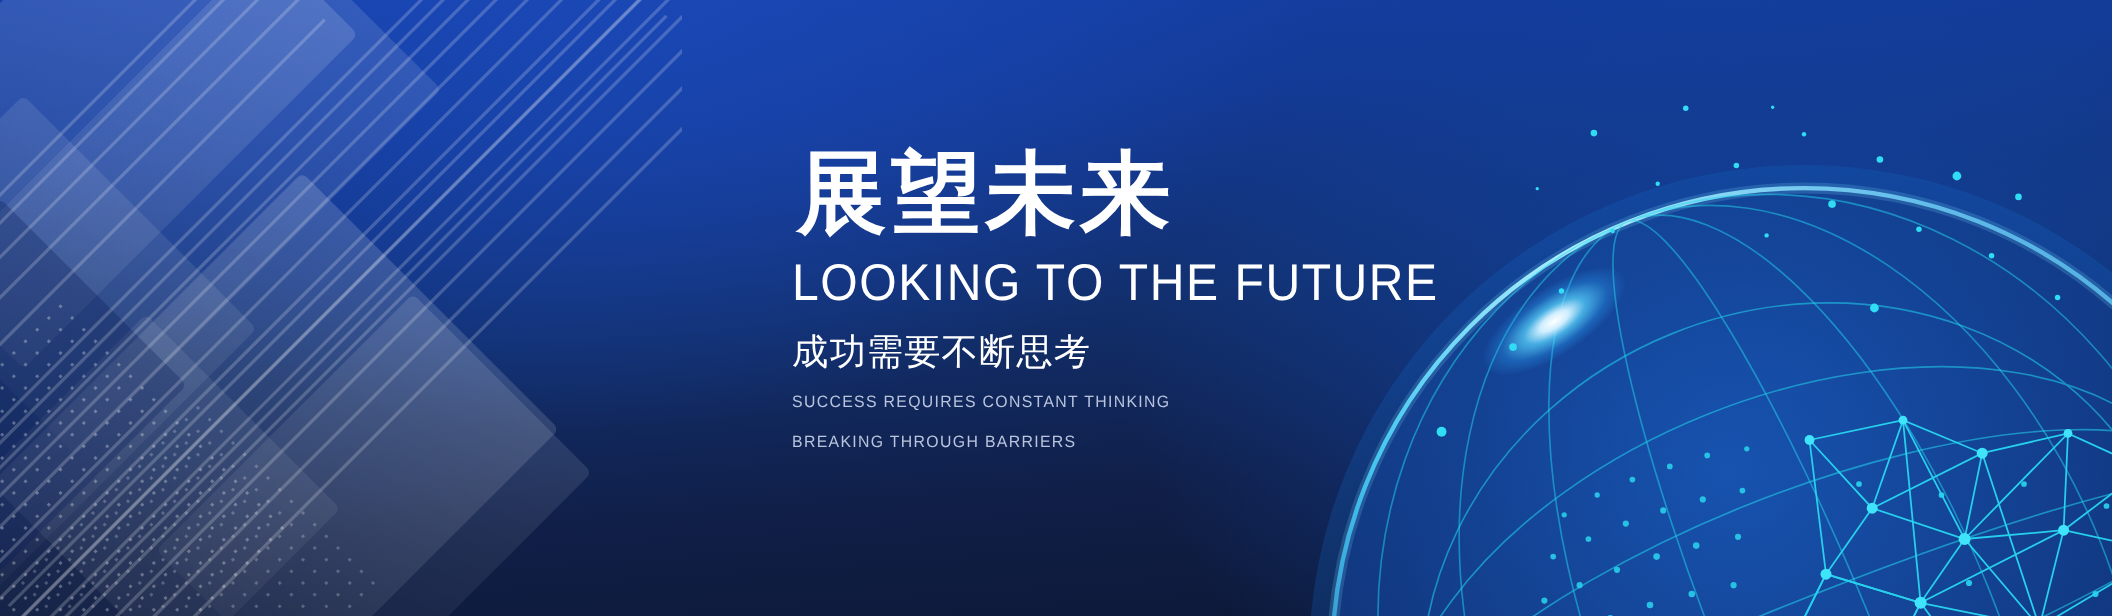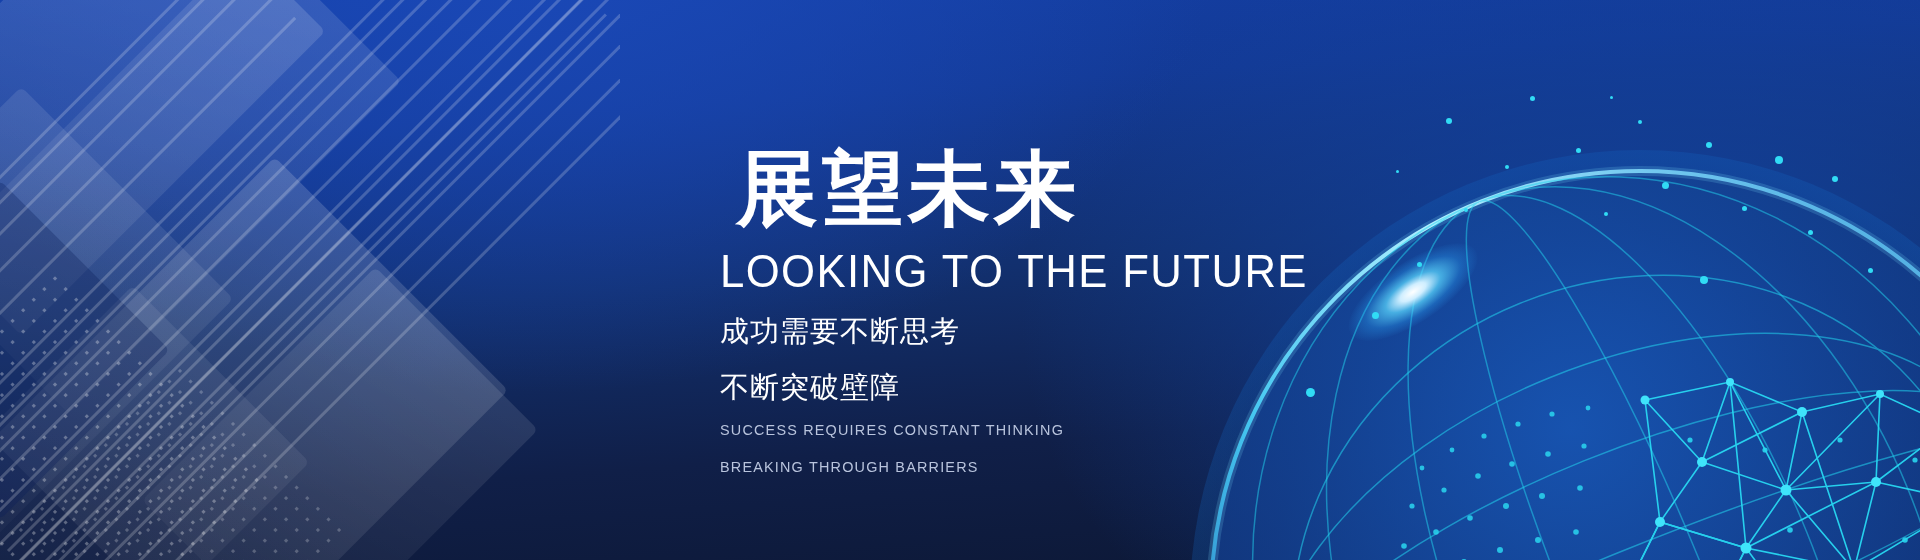--- a/index.html
+++ b/index.html
@@ -94,36 +94,36 @@
     left: 720px;
     top: 132px;
     width: 760px;
   }
   .h-cn {
     font-size: 82px;
     font-weight: 700;
     color: #ffffff;
     letter-spacing: 4px;
     line-height: 1;
-    margin: 16px;
+    margin: 4px;
     font-family: "DejaVu Sans", "Liberation Sans", sans-serif;
   }
   .h-en {
     font-size: 47px;
     font-weight: 300;
     color: #ffffff;
     letter-spacing: 1.5px;
     line-height: 1.05;
     margin: 14px 0 0 0;
     transform: scaleX(0.93);
     transform-origin: left center;
     font-family: "Liberation Sans", sans-serif;
   }
   .sub-cn {
-    font-size: 29px;
+    font-size: 33px;
     font-weight: 500;
     color: #ffffff;
     letter-spacing: 1px;
     line-height: 1.38;
     margin: 16px 0 0 0;
     font-family: "DejaVu Sans", "Liberation Sans", sans-serif;
   }
   .sub-en {
     font-size: 15px;
     font-weight: 400;
@@ -414,19 +414,18 @@
     <div class="particle" style="left:1868px; top:268px; width:5px; height:5px;"></div>
     <div class="particle" style="left:1306px; top:388px; width:9px; height:9px;"></div>
     <div class="particle" style="left:1610px; top:96px;  width:3px; height:3px;"></div>
     <div class="particle" style="left:1396px; top:170px; width:3px; height:3px;"></div>
   </div>
 
   <div class="text-block">
     <div class="h-cn">展望未来</div>
     <div class="h-en">LOOKING TO THE FUTURE</div>
     <div class="sub-cn">成功需要不断思考</div>
-    <div class="sub-cn">不断突破壁障</div>
     <div class="sub-en">SUCCESS REQUIRES CONSTANT THINKING</div>
     <div class="sub-en">BREAKING THROUGH BARRIERS</div>
   </div>
 
 
 </div>
 
 </body></html>

